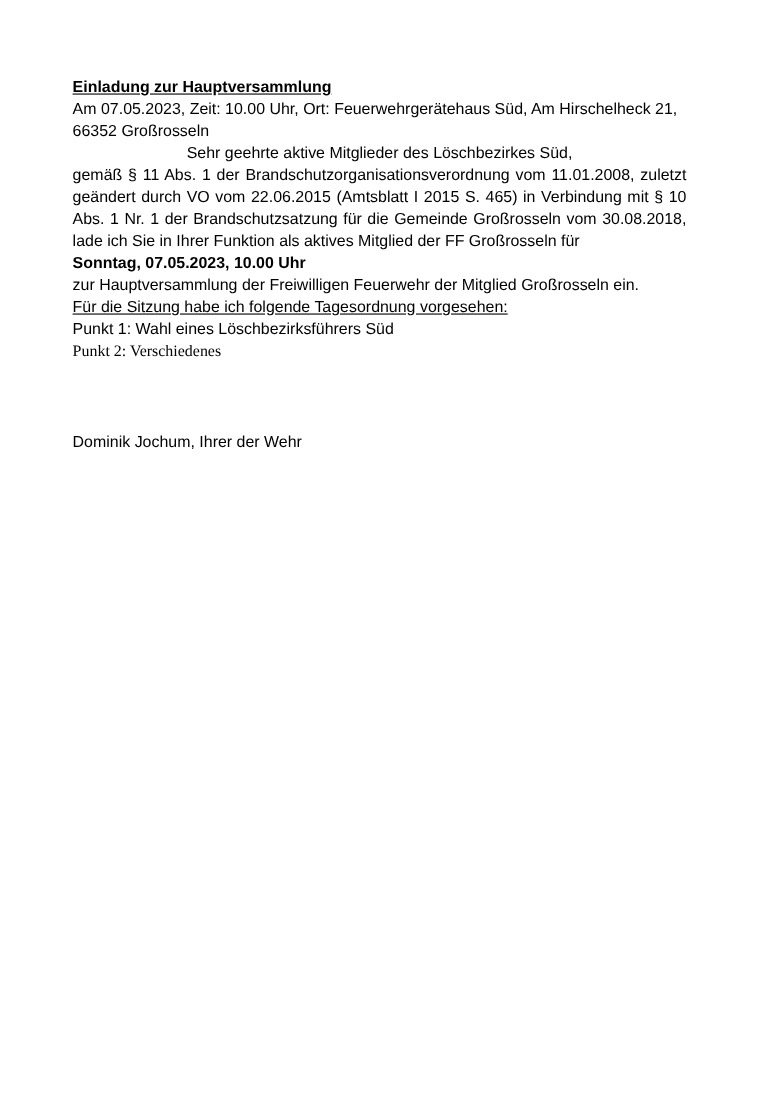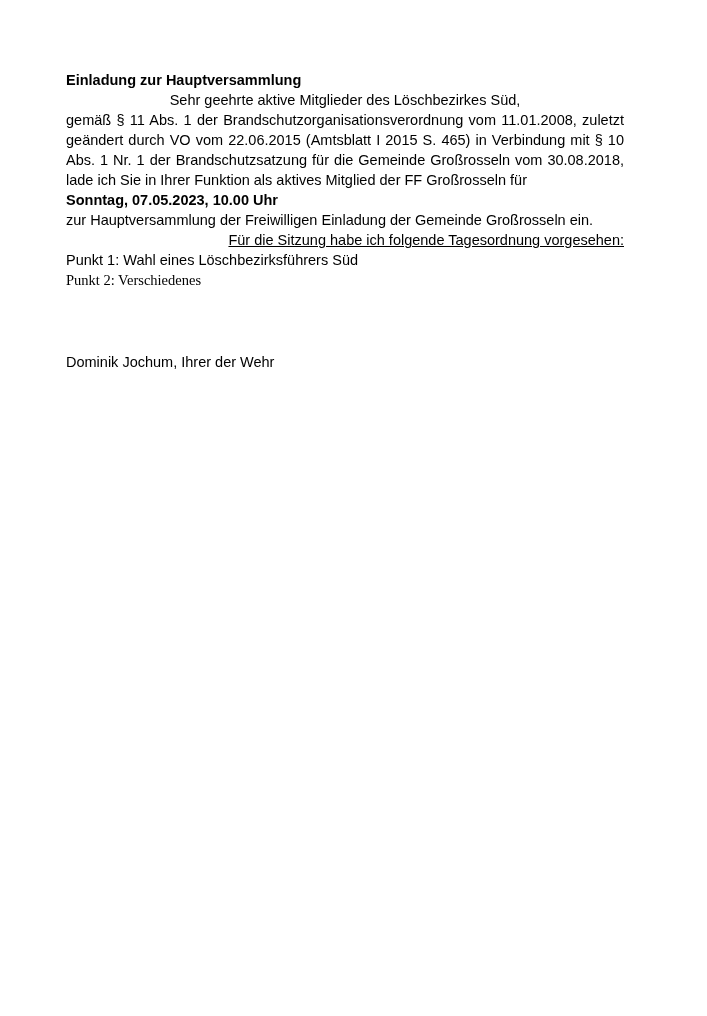--- a/index.html
+++ b/index.html
@@ -16,59 +16,60 @@
     font-size: 14.5px;
     line-height: 20px;
     color: #000000;
     box-sizing: border-box;
     padding: 70px 83px 0 66px;
     overflow: hidden;
   }
   .page p { margin: 0; }
   .doc-title {
     font-weight: bold;
+    text-decoration: underline;
     margin-bottom: 8px;
   }
   .meta-line { margin-bottom: 58px; }
   .salutation { margin-bottom: 6px; text-align: center; }
   .legal-paragraph {
     text-align: justify;
     margin-bottom: 10px;
   }
   .date-line {
     font-weight: bold;
     margin-bottom: 8px;
   }
   .location-line { margin-bottom: 8px; }
   .purpose-line { margin-bottom: 28px; }
   .agenda-heading {
     text-decoration: underline;
     margin-bottom: 10px;
-    text-align: right;
   }
   .agenda-item { margin-bottom: 10px; }
   .agenda-item.last { margin-bottom: 62px; font-family: Liberation Serif, serif; }
   .closing { margin-bottom: 36px; }
   .signature { margin-bottom: 0; }
 </style>
 </head>
 <body>
 
 <div class="page">
   <p class="doc-title">Einladung zur Hauptversammlung</p>
 
+  <p class="meta-line">Am 07.05.2023, Zeit: 10.00 Uhr, Ort: Feuerwehrgerätehaus Süd, Am Hirschelheck 21, 66352 Großrosseln</p>
 
   <p class="salutation">Sehr geehrte aktive Mitglieder des Löschbezirkes Süd,</p>
 
   <p class="legal-paragraph">gemäß § 11 Abs. 1 der Brandschutzorganisationsverordnung vom 11.01.2008, zuletzt geändert durch VO vom 22.06.2015 (Amtsblatt I 2015 S. 465) in Verbindung mit § 10 Abs. 1 Nr. 1 der Brandschutzsatzung für die Gemeinde Großrosseln vom 30.08.2018, lade ich Sie in Ihrer Funktion als aktives Mitglied der FF Großrosseln für</p>
 
   <p class="date-line">Sonntag, 07.05.2023, 10.00 Uhr</p>
 
 
-  <p class="purpose-line">zur Hauptversammlung der Freiwilligen Einladung der Gemeinde Großrosseln ein.</p>
+  <p class="purpose-line">zur Hauptversammlung der Freiwilligen Feuerwehr der Mitglied Großrosseln ein.</p>
 
   <p class="agenda-heading">Für die Sitzung habe ich folgende Tagesordnung vorgesehen:</p>
 
   <p class="agenda-item">Punkt 1: Wahl eines Löschbezirksführers Süd</p>
 
   <p class="agenda-item last">Punkt 2: Verschiedenes</p>
 
 
   <p class="signature">Dominik Jochum, Ihrer der Wehr</p>
 </div>

